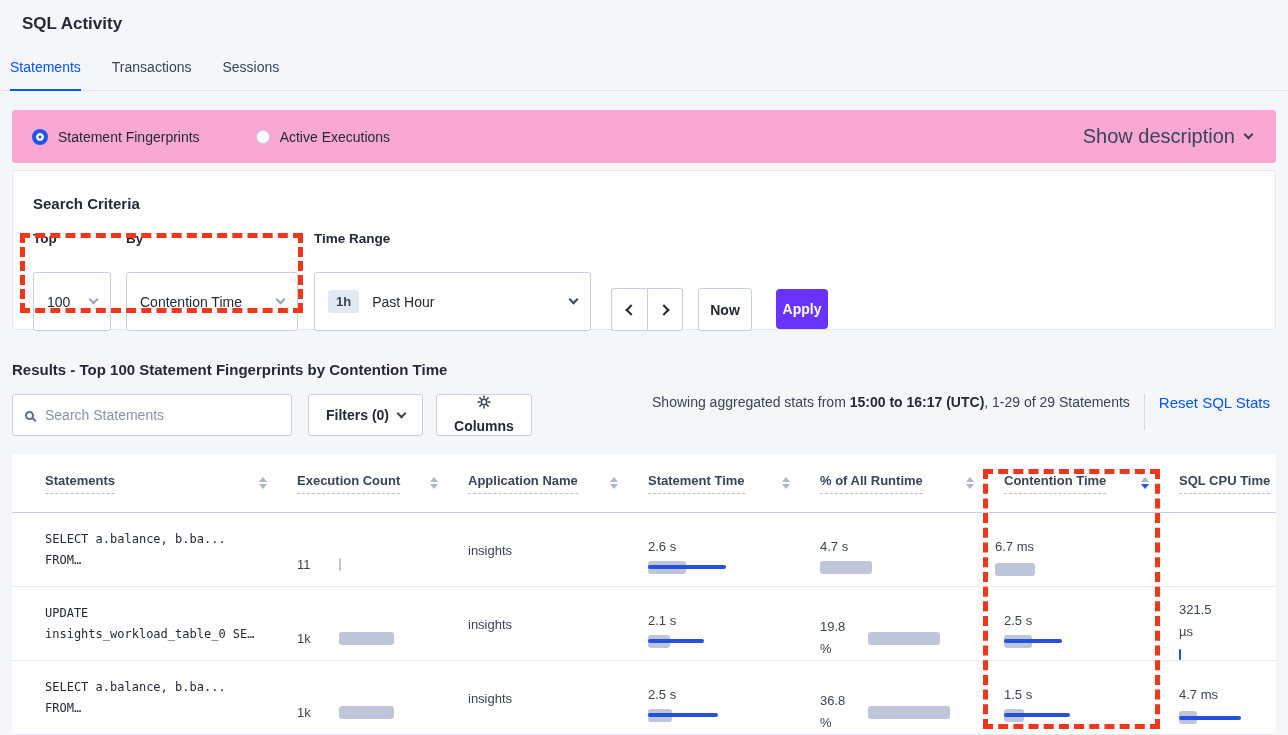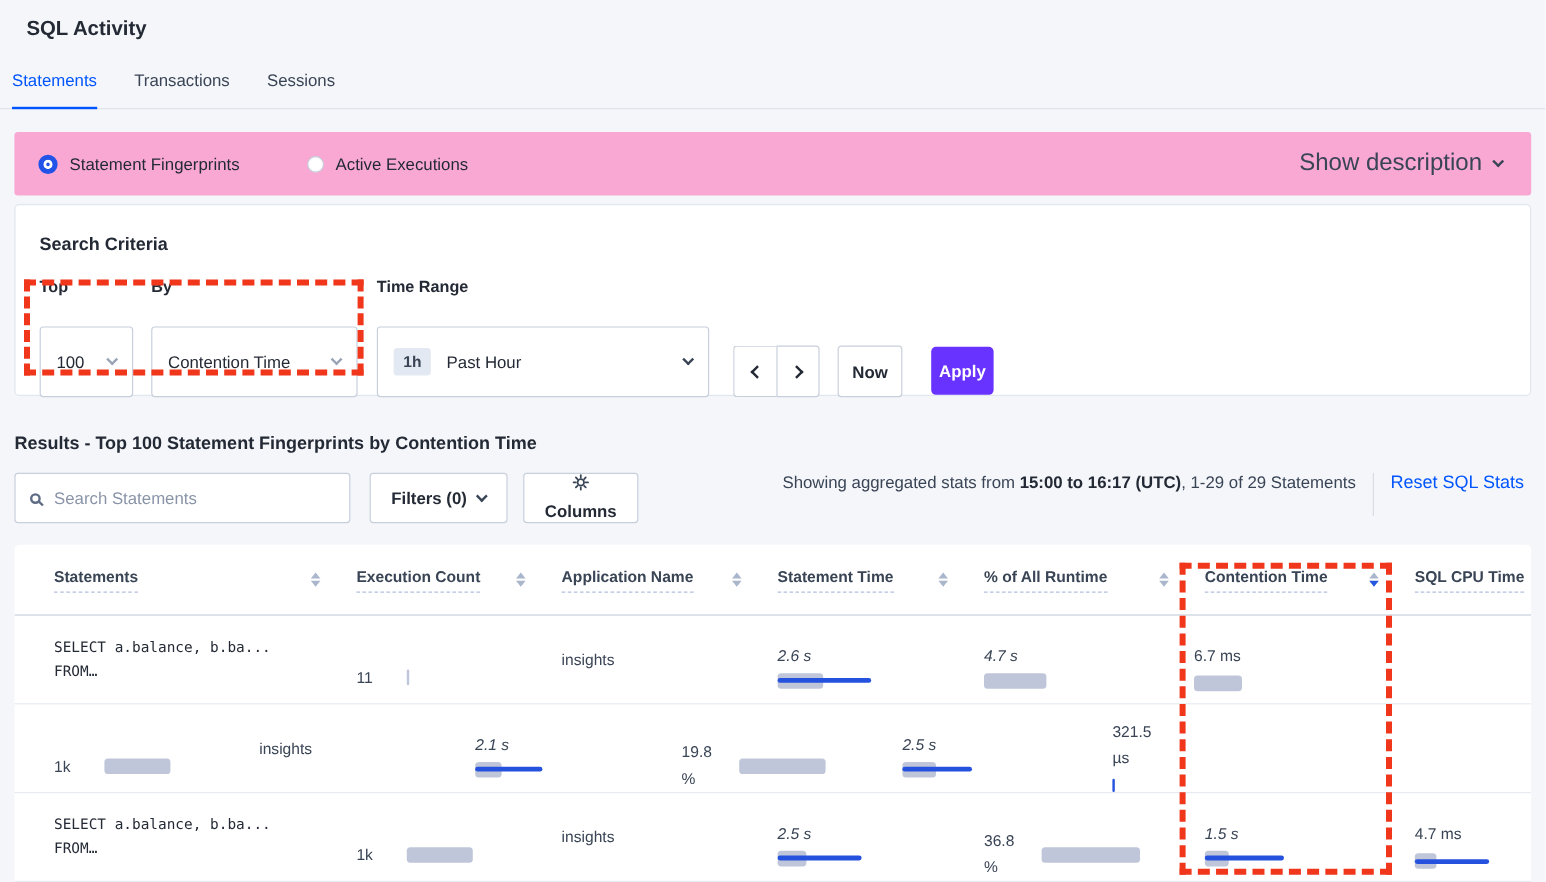--- a/index.html
+++ b/index.html
@@ -92,21 +92,21 @@
   .sort-icon.active-desc .tri-down { border-top-color:#2457e0; }
   .c1{width:252px;} .c2{width:171px;} .c3{width:180px;} .c4{width:172px;} .c5{width:184px;} .c6{width:175px;} .c7{width:150px;}
   .trow { display:flex; height:74px; align-items:center; padding-left:33px; border-bottom:1px solid #e7eaf0; }
   .cell { flex:none; }
   .mono { font-family:"DejaVu Sans Mono","Liberation Mono",monospace; font-size:12px; color:#242a35;
           white-space:pre-line; line-height:1.65; }
   .num { font-size:13px; color:#394455; }
   .flexcell { display:flex; align-items:center;margin-top:29px; }
   .val-fixed42 { width:42px; }
   .val-fixed48 { width:48px; white-space:pre-line; line-height:1.7; }
-  .stackcell .num { display:block; margin-bottom:7px;font-style:italic; }
+  .stackcell .num { display:block; margin-bottom:7px; }
   .cpu-val { white-space:pre-line; line-height:1.7; display:block; margin-bottom:5px; }
   .bar { position:relative; height:13px; width:110px; }
   .bar-g { position:absolute; left:0; top:0; height:13px; background:#c0c6d9; border-radius:3px; }
   .bar-b { position:absolute; left:0; top:4.5px; height:4px; background:#2451dd; border-radius:2px; }
   .bar-b.tick { top:1px; height:11px; width:2px; }
 
   
   .red-box { position:absolute; border:5px dashed #f0371c; pointer-events:none; z-index:20; }
   .red-box1 { left:20px; top:233px; width:283px; height:80px; }
   .red-box2 { left:983px; top:469px; width:177px; height:260px; }
@@ -274,20 +274,22 @@
         <span class="num">4.7 s</span>
         <span class="bar"><i class="bar-g" style="width: 52px;"></i></span>
       </div>
       <div class="cell c7">
         <span class="num cpu-val">6.7 ms</span>
         <span class="bar"><i class="bar-g" style="width: 40px;"></i></span>
       </div>
     </div>
 
     <div class="trow">
+      <div class="cell c1"><span class="mono">UPDATE
+insights_workload_table_0 SE…</span></div>
       <div class="cell c2 flexcell">
         <span class="num val-fixed42">1k</span>
         <span class="bar">
             <i class="bar-g" style="width: 55px;"></i>
           </span>
       </div>
       <div class="cell c3"><span class="num">insights</span></div>
       <div class="cell c4 stackcell">
         <span class="num">2.1 s</span>
         <span class="bar"><i class="bar-g" style="width: 22px;"></i><i class="bar-b" style="width: 56px;"></i></span>

